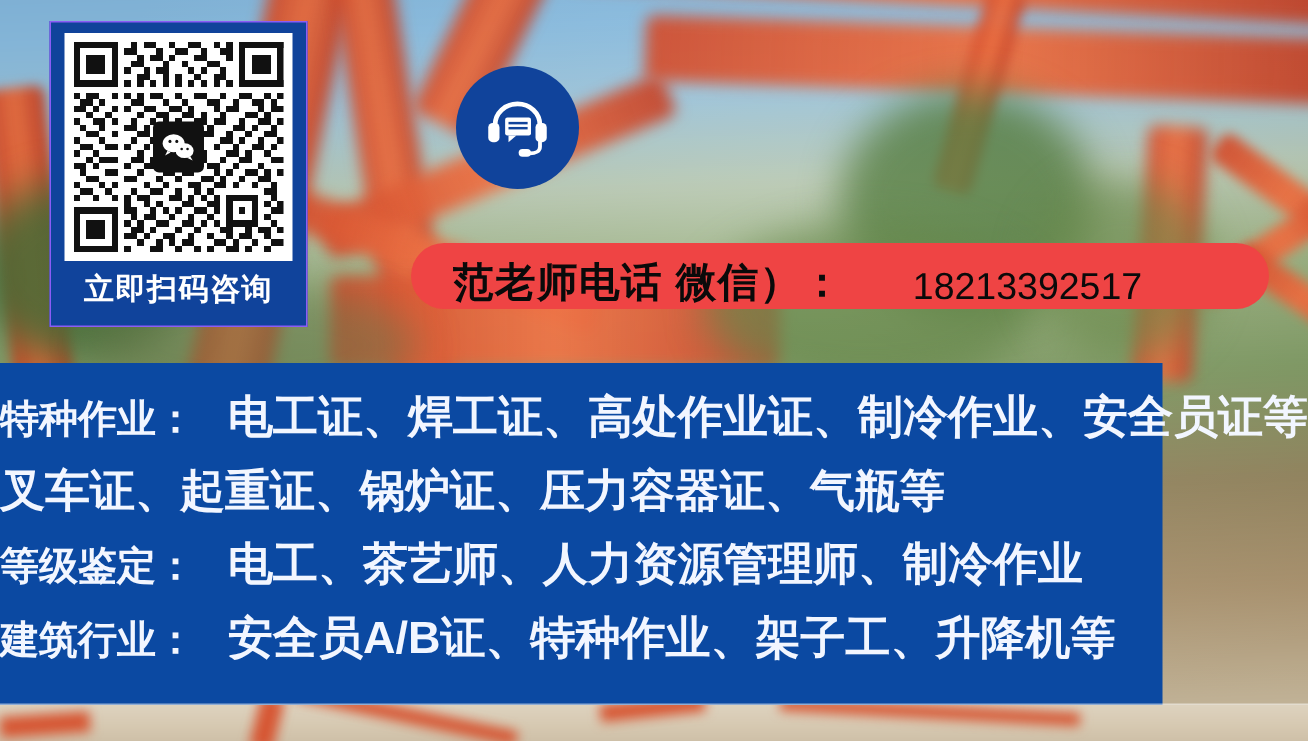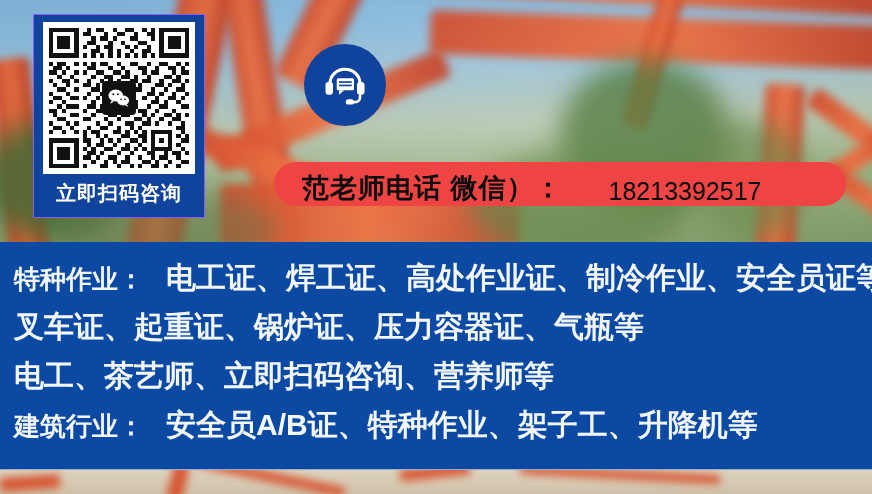--- a/index.html
+++ b/index.html
@@ -175,24 +175,24 @@
     letter-spacing: 0px;
     margin-left: 46px;
     white-space: nowrap;
   }
 
   
   .info-band {
     position: absolute;
     left: 0;
     top: 242px;
-    width: 872px;
+    width: 775px;
     height: 228px;
     background: #0b49a2;
-    padding: 16px 0 0 14px;
+    padding: 16px 0 0 0;
     box-sizing: border-box;
   }
   .info-row {
     display: flex;
     align-items: baseline;
     height: 49px;
     white-space: nowrap;
   }
   .info-cat {
     font-size: 26px;
@@ -609,21 +609,22 @@
 
   <div class="info-band">
     <div class="info-row">
       <span class="info-cat">特种作业：</span>
       <span class="info-items">电工证、焊工证、高处作业证、制冷作业、安全员证等</span>
     </div>
     <div class="info-row">
       <span class="info-items">叉车证、起重证、锅炉证、压力容器证、气瓶等</span>
     </div>
     <div class="info-row">
-      <span class="info-items">电工、茶艺师、立即扫码咨询、营养师等</span>
+      <span class="info-cat">等级鉴定：</span>
+      <span class="info-items">电工、茶艺师、人力资源管理师、制冷作业</span>
     </div>
     <div class="info-row">
       <span class="info-cat">建筑行业：</span>
       <span class="info-items">安全员A/B证、特种作业、架子工、升降机等</span>
     </div>
   </div>
 
   <div class="hairline"></div>
 
   <div class="bottom-sliver">

